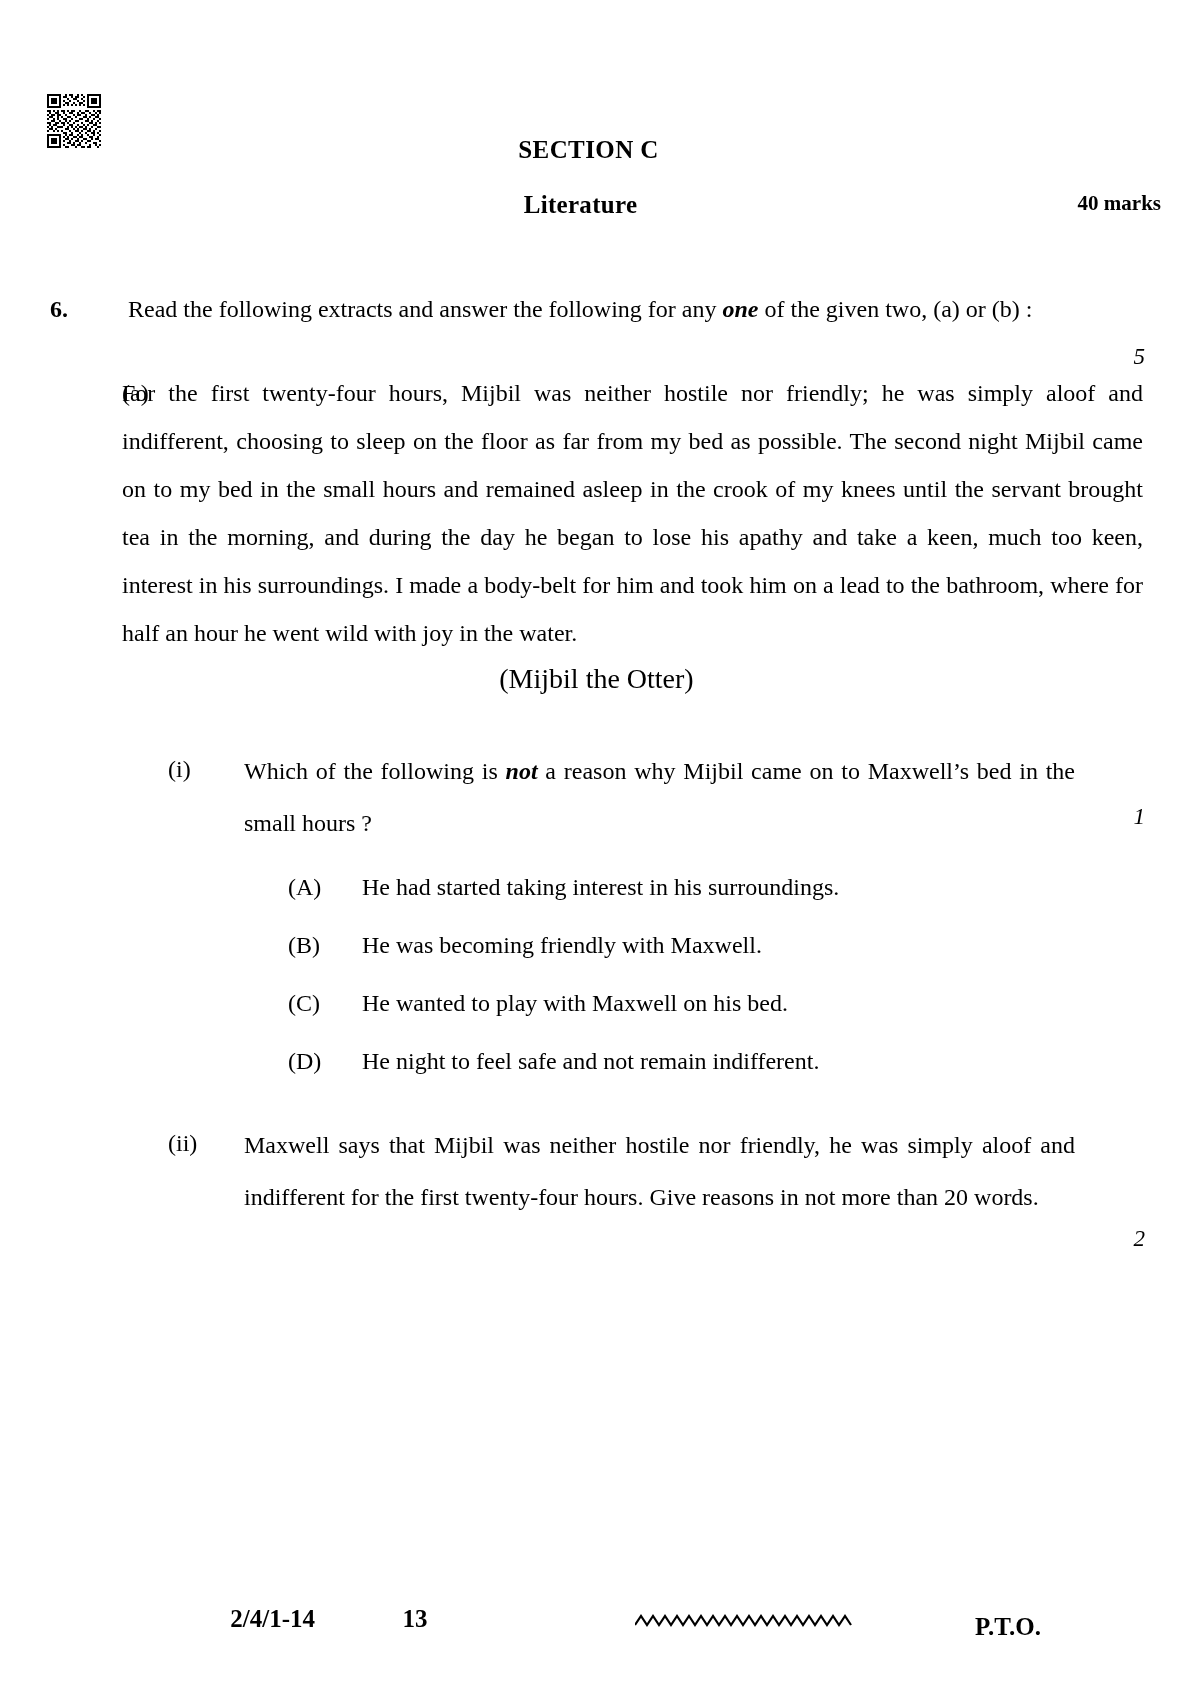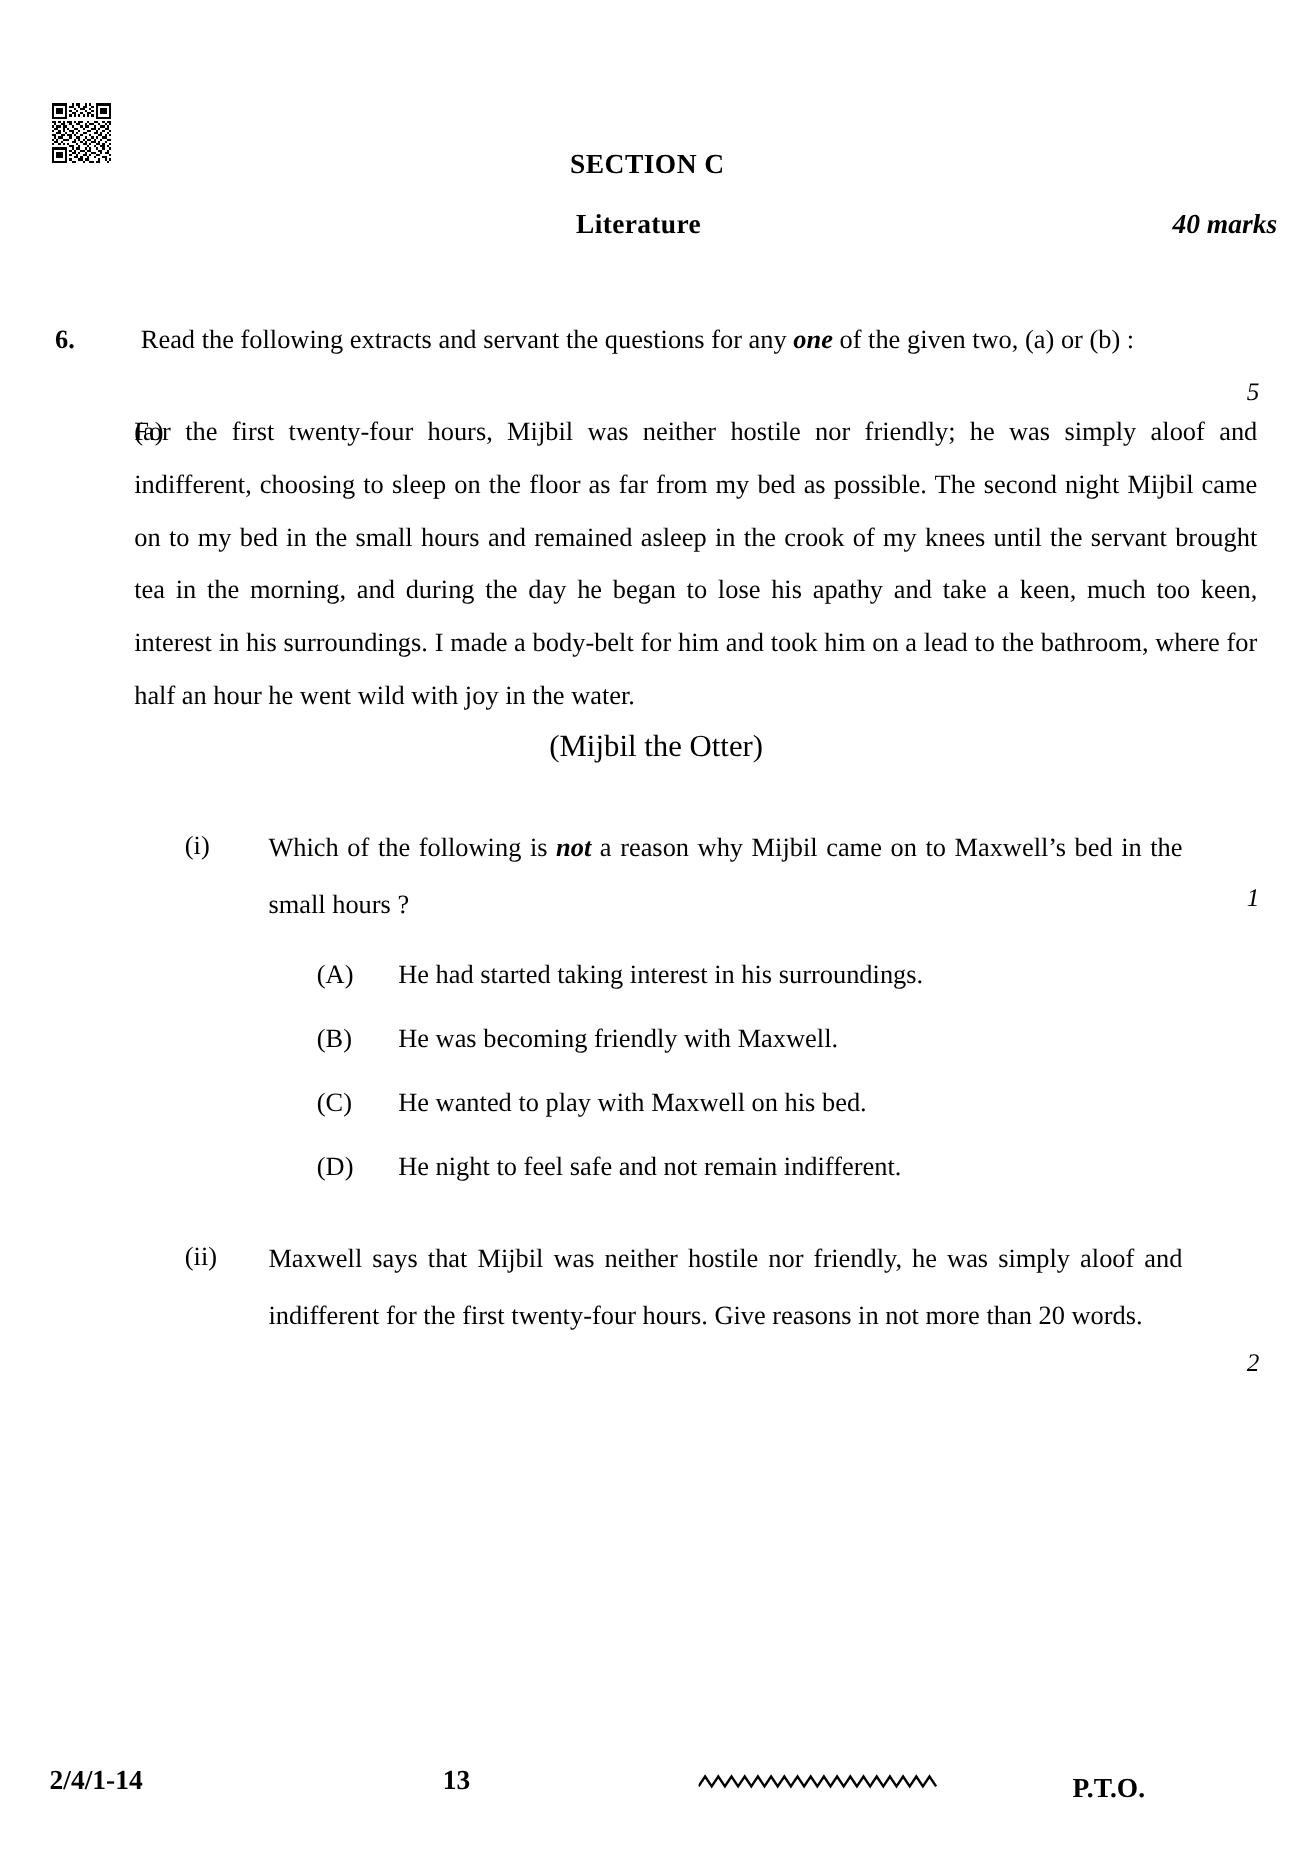--- a/index.html
+++ b/index.html
@@ -57,22 +57,21 @@
     text-align: center;
     font-weight: bold;
     font-size: 25px;
     letter-spacing: 0.3px;
   }
   .marks-right {
     position: absolute;
     right: 45px;
     top: 0;
     font-weight: bold;
-    font-style: italic;
-    font-size: 25px;
+    font-size: 21px;
   }
 
   
   .body-area {
     position: absolute;
     left: 0;
     top: 285px;
     width: 1190px;
     padding: 0 45px 0 50px;
   }
@@ -188,21 +187,21 @@
     position: absolute;
     left: 0;
     bottom: 42px;
     width: 1190px;
     padding: 0 45px 0 45px;
     display: flex;
     align-items: center;
     font-size: 25px;
     font-weight: bold;
   }
-  .footer-left { flex: 0 0 auto; width: 270px; text-align: left; }
+  .footer-left { flex: 0 0 auto; width: 270px; text-align: right; }
   .footer-center { flex: 0 0 auto; width: 200px; text-align: center; }
   .footer-squiggle { flex: 1 1 auto; text-align: center; }
   .footer-squiggle svg { display: inline-block; vertical-align: middle; }
   .footer-right { flex: 0 0 auto; width: 170px; text-align: left; margin-top: 16px; }
 </style>
 </head>
 <body>
 
 <div class="page">
 
@@ -412,21 +411,21 @@
       <div class="subtitle">Literature</div>
       <div class="marks-right">40 marks</div>
     </div>
   </div>
 
   <div class="body-area">
 
     <div class="q-row">
       <div class="q-num">6.</div>
       <div class="q-text">
-        <span>Read the following extracts and servant the questions for any </span><b class="bi">one</b><span> of the</span>
+        <span>Read the following extracts and answer the following for any </span><b class="bi">one</b><span> of the</span>
         <span>given two, (a) or (b) :</span>
       </div>
       <div class="mark" style="top:48px;">5</div>
     </div>
 
     <div class="extract-row">
       <div class="extract-label">(a)</div>
       <div class="extract-body">For the first twenty-four hours, Mijbil was neither hostile nor friendly; he was simply aloof and indifferent, choosing to sleep on the floor as far from my bed as possible. The second night Mijbil came  on to my bed in the small hours and remained asleep in the crook of my knees until the servant brought tea in the morning, and during the day he began to lose his apathy and take a keen, much too keen, interest in his surroundings. I made a body-belt for him and took him on a lead to the bathroom, where for half an hour he went wild with joy in the water.</div>
     </div>
     <div class="attribution">(Mijbil the Otter)</div>

